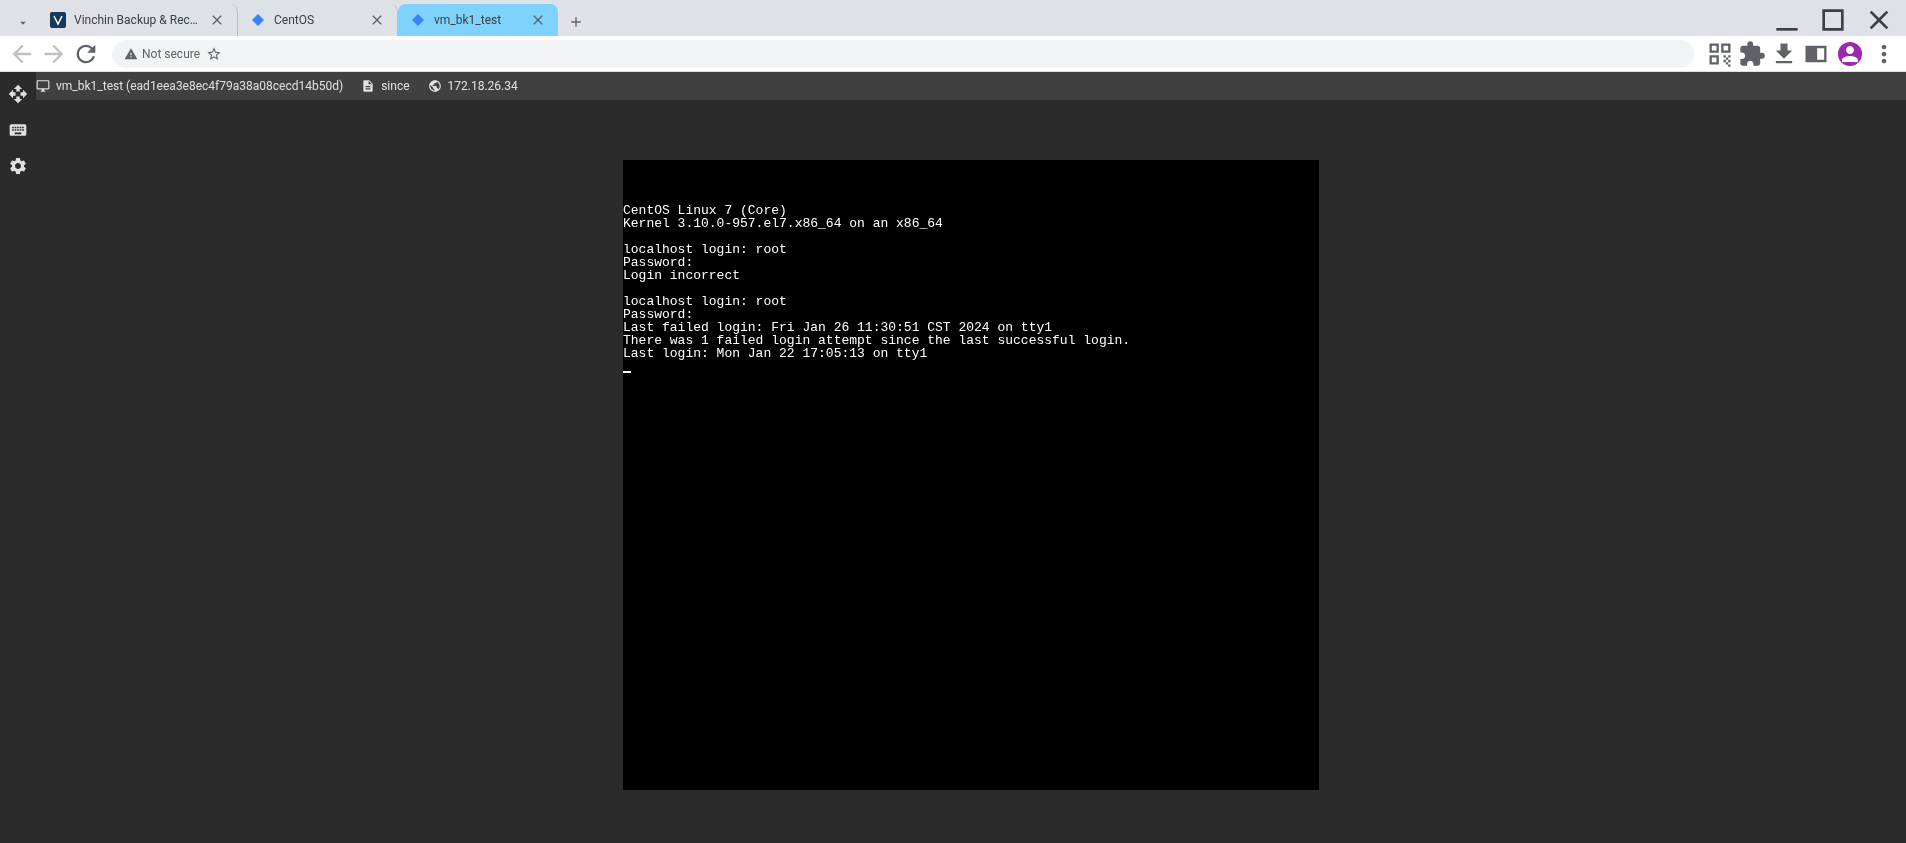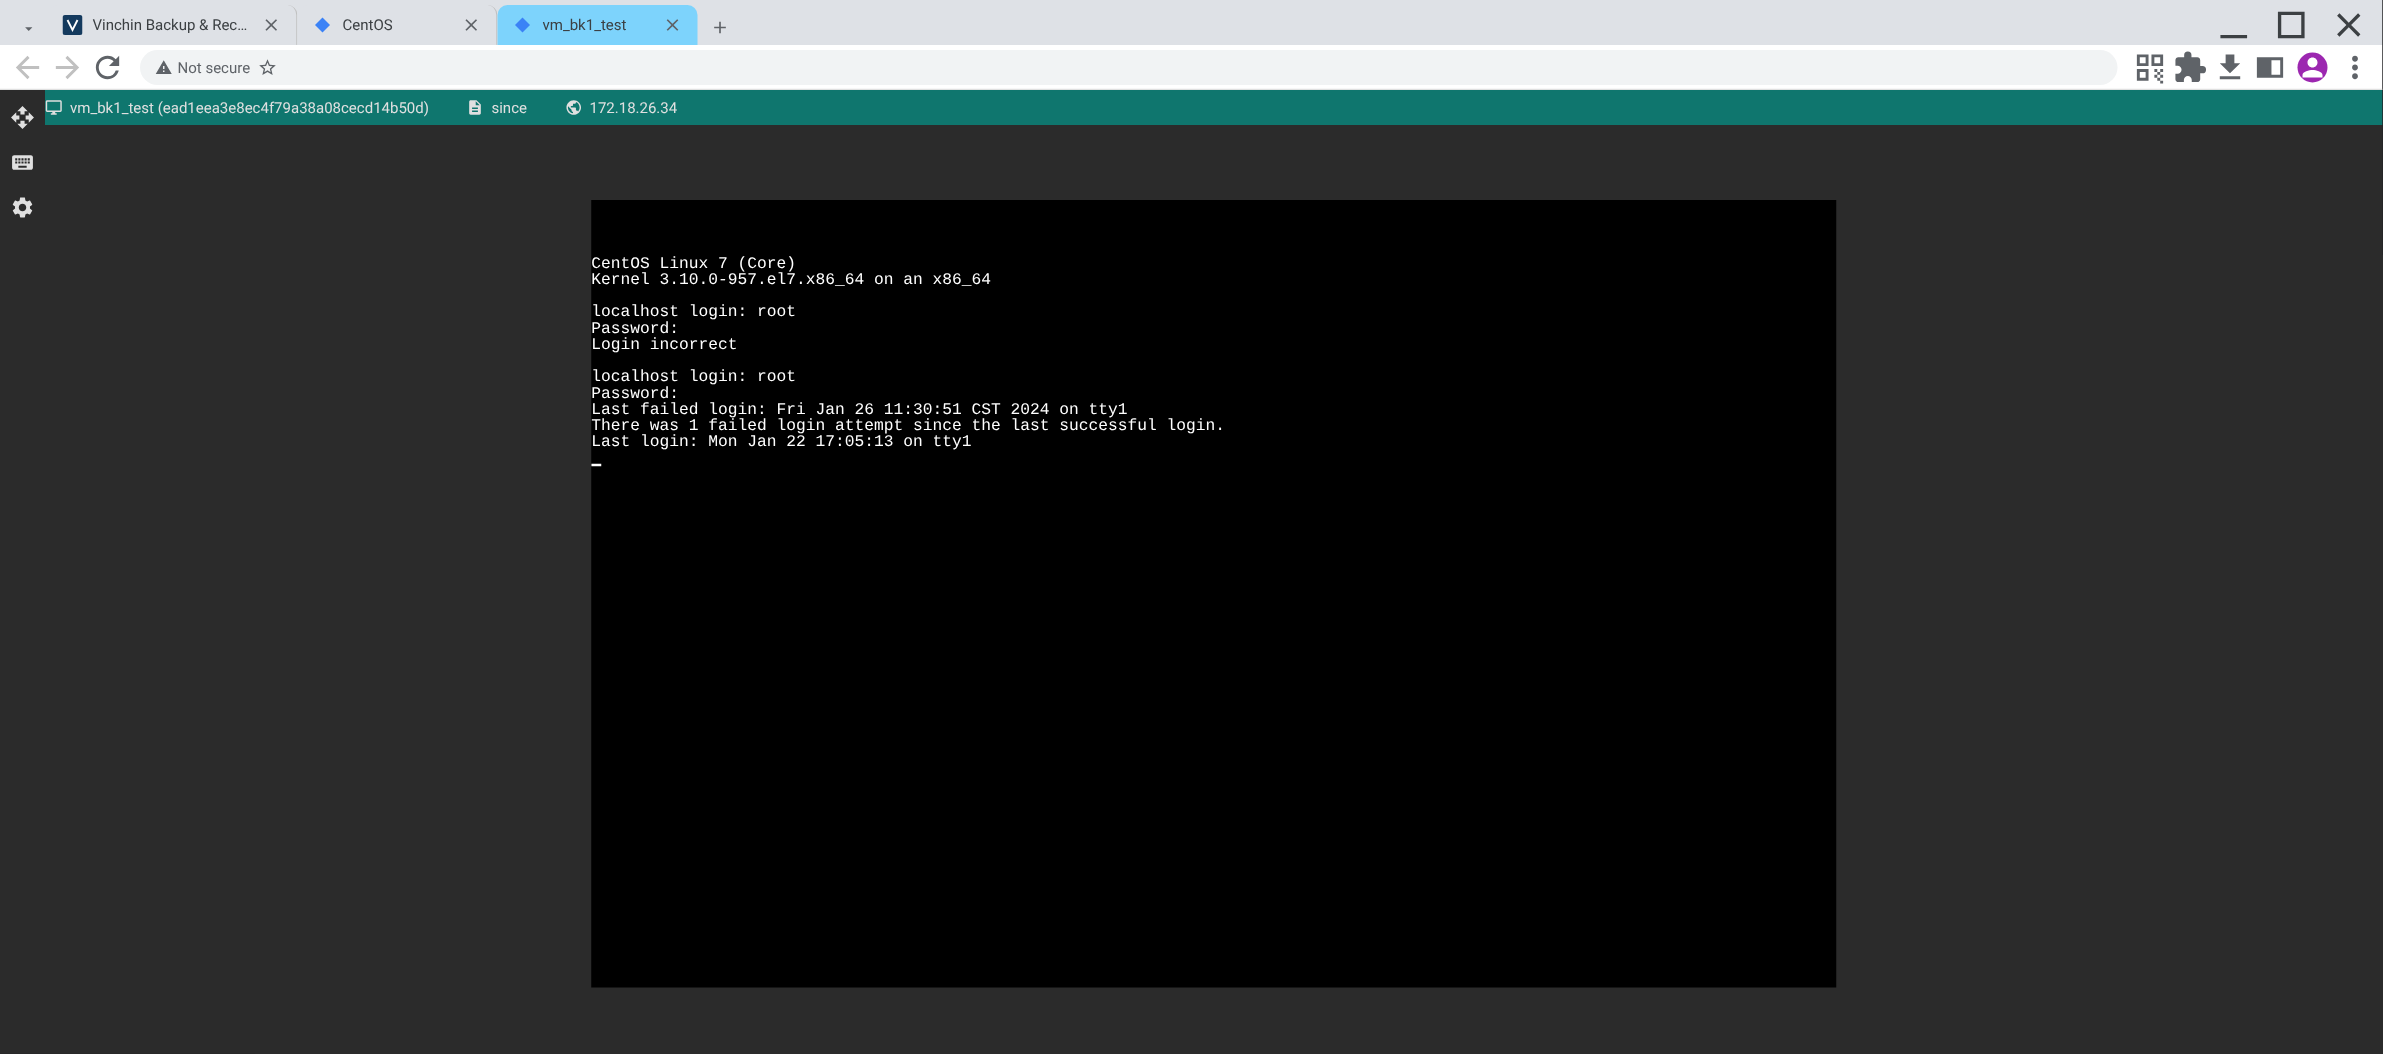--- a/index.html
+++ b/index.html
@@ -216,25 +216,25 @@
     
     .main-area {
       flex: 1;
       display: flex;
       flex-direction: column;
       background: #2b2b2b;
     }
     
     .vm-header {
       height: 28px;
-      background: #0f766e;
+      background: #404040;
       display: flex;
       align-items: center;
       padding: 12px 0;
-      gap: 30px;
+      gap: 18px;
       font-size: 12px;
       color: #e0e0e0;
     }
     
     .vm-header-item {
       display: flex;
       align-items: center;
       gap: 6px;
     }
     
@@ -249,21 +249,21 @@
     .console-container {
       flex: 1;
       display: flex;
       justify-content: center;
       align-items: flex-start;
       padding-top: 60px;
       background: #2b2b2b;
     }
     
     .console {
-      width: 996px;
+      width: 696px;
       height: 630px;
       background: #000000;
       font-family: "Courier New", monospace;
       font-size: 13px;
       color: #ffffff;
       padding: 18px 0 0 0;
       line-height: 1.0;
       white-space: pre;
       overflow: hidden;
     }

